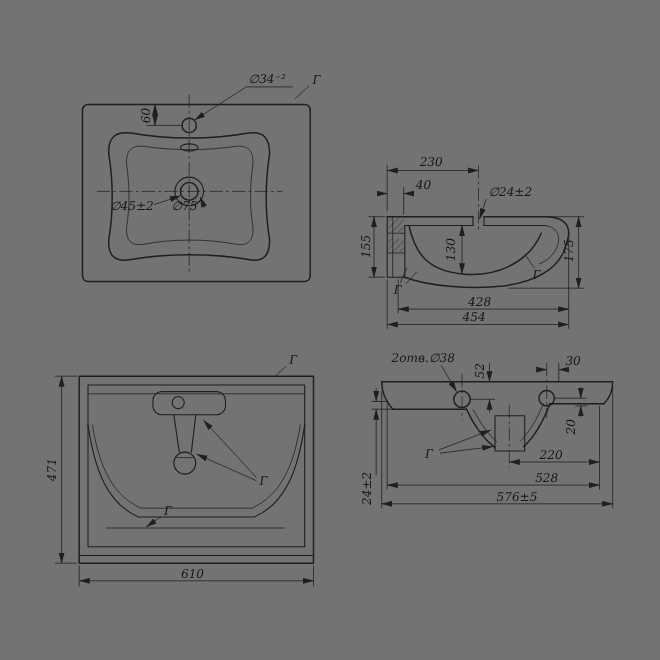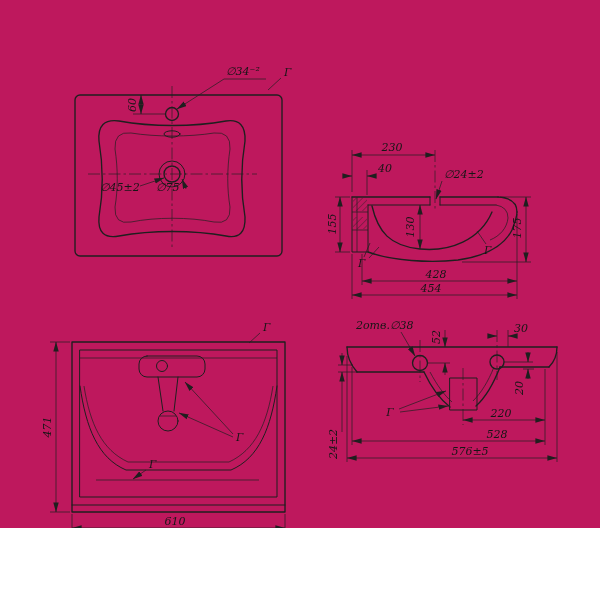--- a/index.html
+++ b/index.html
@@ -1,16 +1,16 @@
 <!DOCTYPE html>
 <html><head>
 <meta charset="utf-8">
 <style>
   html,body{margin:0;padding:0;background:#ffffff;}
-  .canvas{position:relative;width:600px;height:528px;background:#be185d;overflow:hidden;
+  .canvas{position:relative;width:600px;height:600px;background:#737373;overflow:hidden;
           font-family:"DejaVu Serif",serif;}
   svg text{font-family:"DejaVu Serif",serif;font-style:italic;font-size:11px;fill:#161616;}
   .ol{fill:none;stroke:#1f1f1f;stroke-width:1.35;stroke-linecap:round;stroke-linejoin:round;}
   .ml{fill:none;stroke:#1f1f1f;stroke-width:1;stroke-linecap:round;stroke-linejoin:round;}
   .tl{fill:none;stroke:#1f1f1f;stroke-width:0.7;}
   .cl{fill:none;stroke:#1f1f1f;stroke-width:0.65;stroke-dasharray:12 3 2.5 3;}
 </style>
 </head>
 <body>
 

